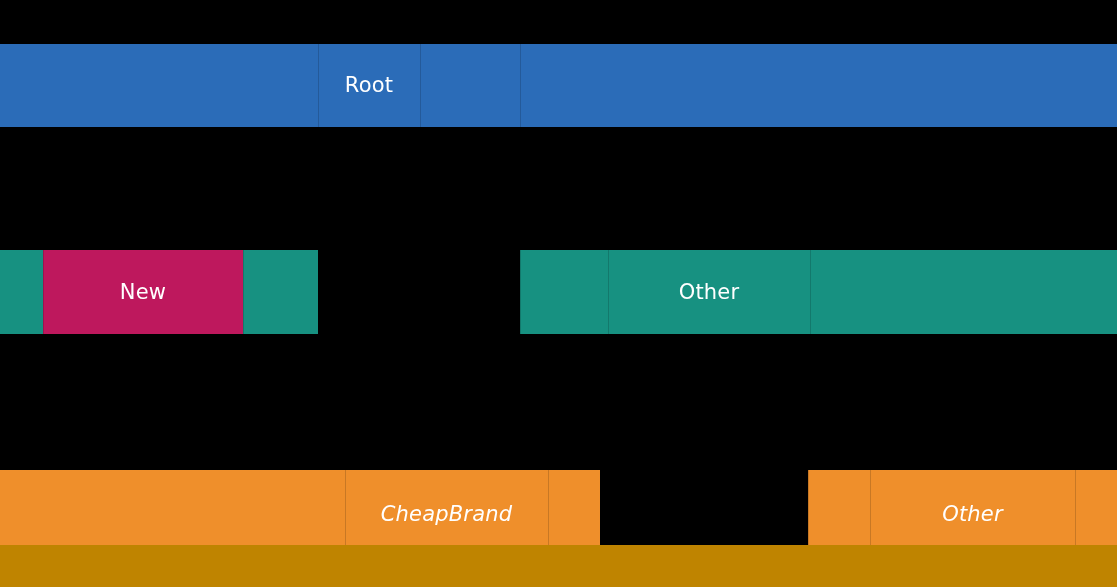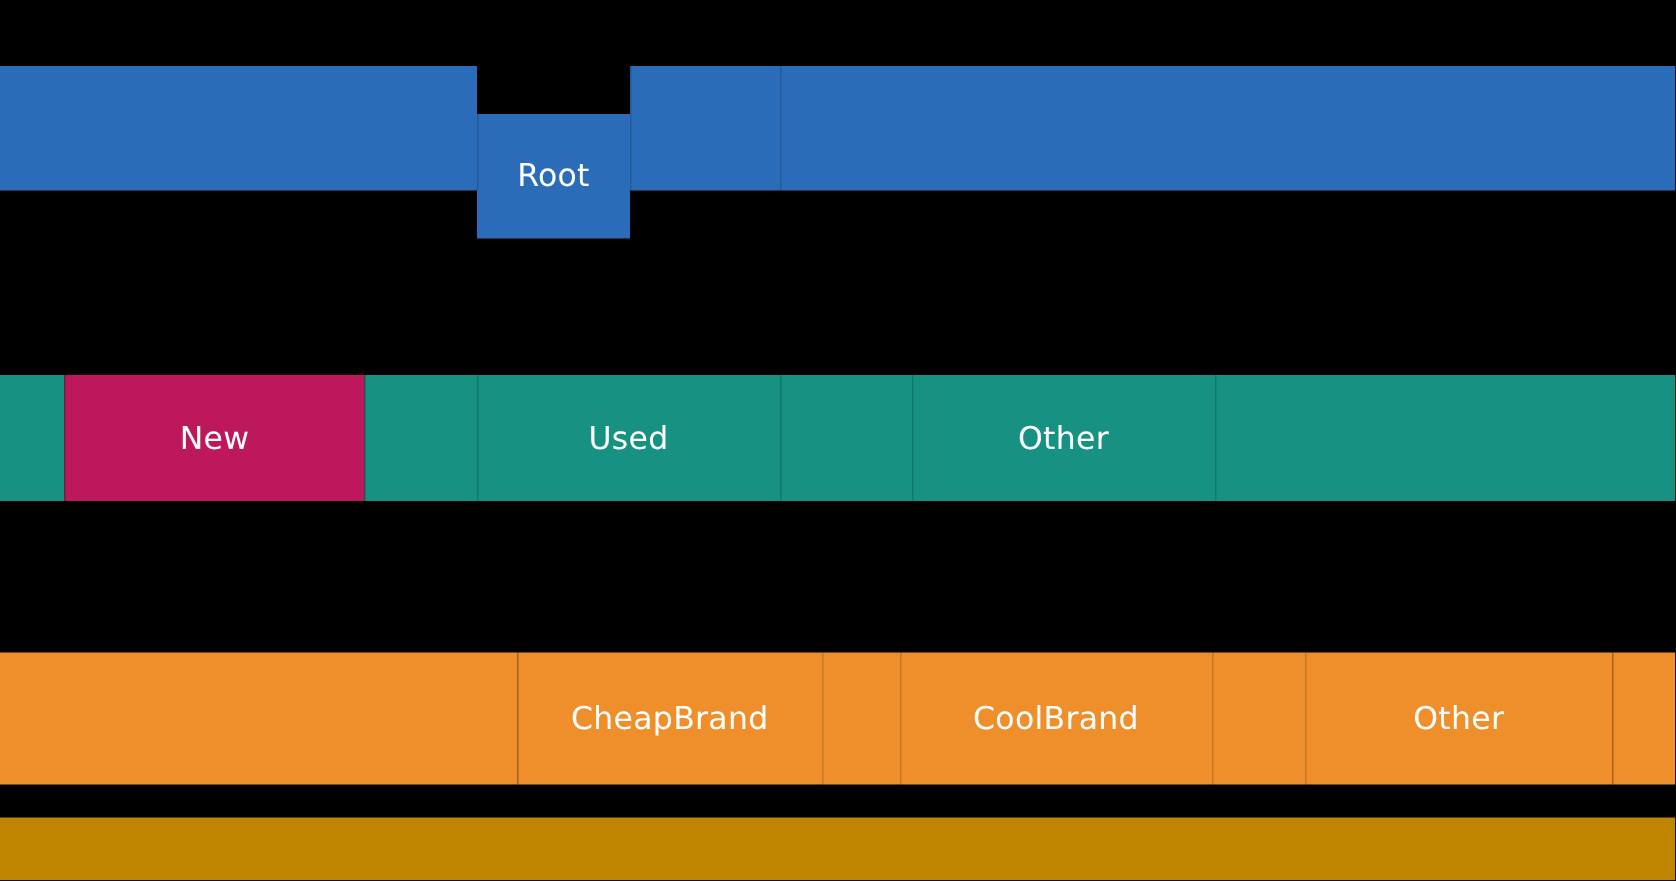--- a/index.html
+++ b/index.html
@@ -49,21 +49,21 @@
   }
 </style>
 </head>
 <body>
 
 <div id="stage" style="width: 1117px; height: 587px; background: rgb(0, 0, 0);">
     <div class="level" style="top: 44px; height: 83px;">
       <div class="node" style="left: 0px; width: 318px; height: 83px; background: rgb(43, 108, 184);">
         <span class="node-label" style="color: rgb(255, 255, 255);"></span>
       </div>
-      <div class="node" style="left: 318px; width: 102px; height: 83px; background: rgb(43, 108, 184); margin-top: 32px;">
+      <div class="node" style="left: 318px; width: 102px; height: 83px; background: rgb(43, 108, 184);">
         <span class="node-label" style="color: rgb(255, 255, 255);">Root</span>
       </div>
       <div class="seam" style="left: 318px; height: 83px;"></div>
       <div class="node" style="left: 420px; width: 100px; height: 83px; background: rgb(43, 108, 184);">
         <span class="node-label" style="color: rgb(255, 255, 255);"></span>
       </div>
       <div class="seam" style="left: 420px; height: 83px;"></div>
       <div class="node" style="left: 520px; width: 597px; height: 83px; background: rgb(43, 108, 184);">
         <span class="node-label" style="color: rgb(255, 255, 255);"></span>
       </div>
@@ -74,52 +74,46 @@
         <span class="node-label" style="color: rgb(255, 255, 255);"></span>
       </div>
       <div class="node" style="left: 43px; width: 200px; height: 84px; background: #be185d;">
         <span class="node-label" style="color: rgb(255, 255, 255);">New</span>
       </div>
       <div class="seam" style="left: 43px; height: 84px;"></div>
       <div class="node" style="left: 243px; width: 75px; height: 84px; background: rgb(23, 145, 129);">
         <span class="node-label" style="color: rgb(255, 255, 255);"></span>
       </div>
       <div class="seam" style="left: 243px; height: 84px;"></div>
-      <div class="node" style="left: 318px; width: 202px; height: 84px; background: rgb(23, 145, 129);">
-        <span class="node-label" style="color: rgb(255, 255, 255);">Used</span>
-      </div>
       <div class="seam" style="left: 318px; height: 84px;"></div>
       <div class="node" style="left: 520px; width: 88px; height: 84px; background: rgb(23, 145, 129);">
         <span class="node-label" style="color: rgb(255, 255, 255);"></span>
       </div>
       <div class="seam" style="left: 520px; height: 84px;"></div>
       <div class="node" style="left: 608px; width: 202px; height: 84px; background: rgb(23, 145, 129);">
         <span class="node-label" style="color: rgb(255, 255, 255);">Other</span>
       </div>
       <div class="seam" style="left: 608px; height: 84px;"></div>
       <div class="node" style="left: 810px; width: 307px; height: 84px; background: rgb(23, 145, 129);">
         <span class="node-label" style="color: rgb(255, 255, 255);"></span>
       </div>
       <div class="seam" style="left: 810px; height: 84px;"></div>
     </div>
-    <div class="level" style="top: 435px; height: 67px;">
+    <div class="level" style="top: 470px; height: 67px; font-style: italic;">
       <div class="node" style="left: 0px; width: 345px; height: 88px; background: rgb(239, 143, 43);">
         <span class="node-label" style="color: rgb(255, 255, 255);"></span>
       </div>
       <div class="node" style="left: 345px; width: 203px; height: 88px; background: rgb(239, 143, 43);">
         <span class="node-label" style="color: rgb(255, 255, 255);">CheapBrand</span>
       </div>
       <div class="seam" style="left: 345px; height: 88px;"></div>
       <div class="node" style="left: 548px; width: 52px; height: 88px; background: rgb(239, 143, 43);">
         <span class="node-label" style="color: rgb(255, 255, 255);"></span>
       </div>
       <div class="seam" style="left: 548px; height: 88px;"></div>
-      <div class="node" style="left: 600px; width: 208px; height: 88px; background: rgb(239, 143, 43);">
-        <span class="node-label" style="color: rgb(255, 255, 255);">CoolBrand</span>
-      </div>
       <div class="seam" style="left: 600px; height: 88px;"></div>
       <div class="node" style="left: 808px; width: 62px; height: 88px; background: rgb(239, 143, 43);">
         <span class="node-label" style="color: rgb(255, 255, 255);"></span>
       </div>
       <div class="seam" style="left: 808px; height: 88px;"></div>
       <div class="node" style="left: 870px; width: 205px; height: 88px; background: rgb(239, 143, 43);">
         <span class="node-label" style="color: rgb(255, 255, 255);">Other</span>
       </div>
       <div class="seam" style="left: 870px; height: 88px;"></div>
       <div class="node" style="left: 1075px; width: 42px; height: 88px; background: rgb(239, 143, 43);">

